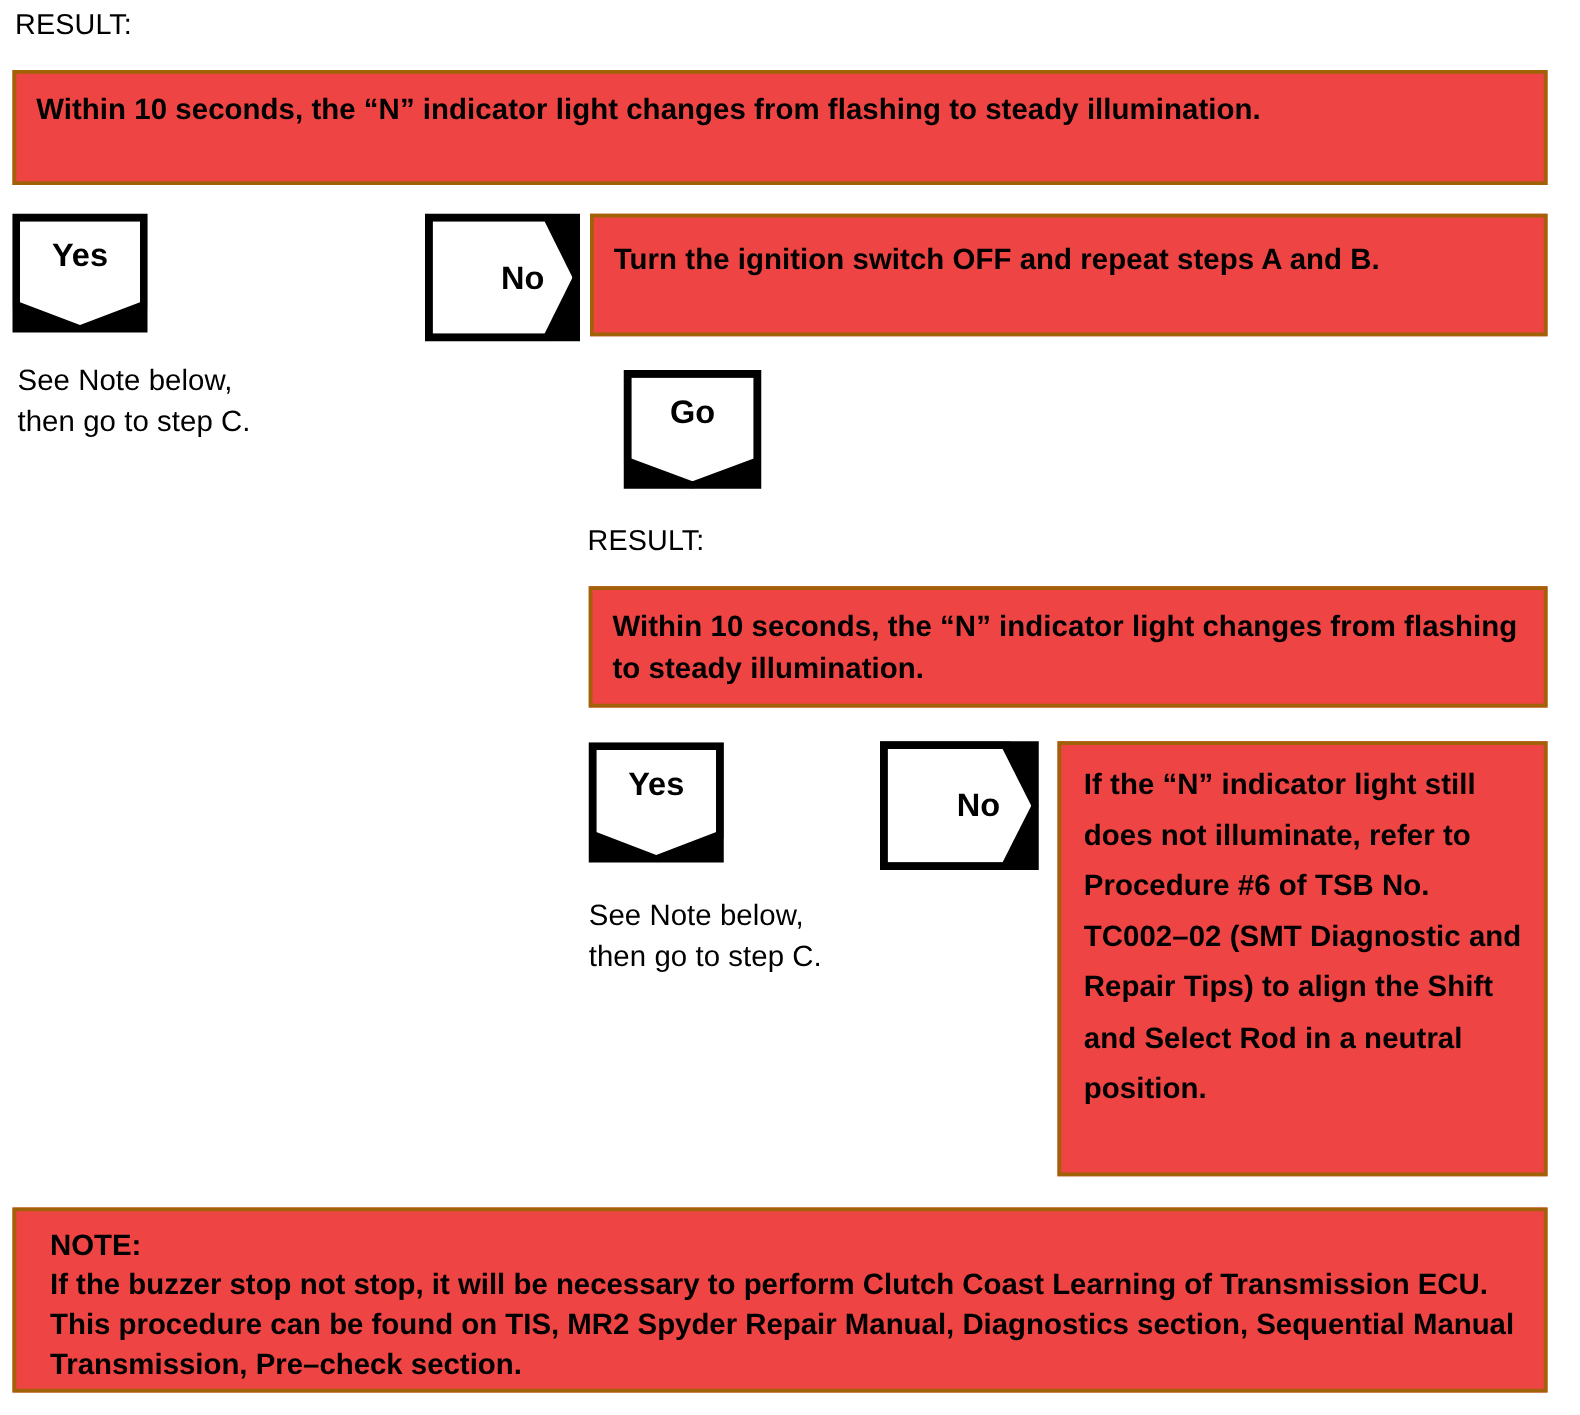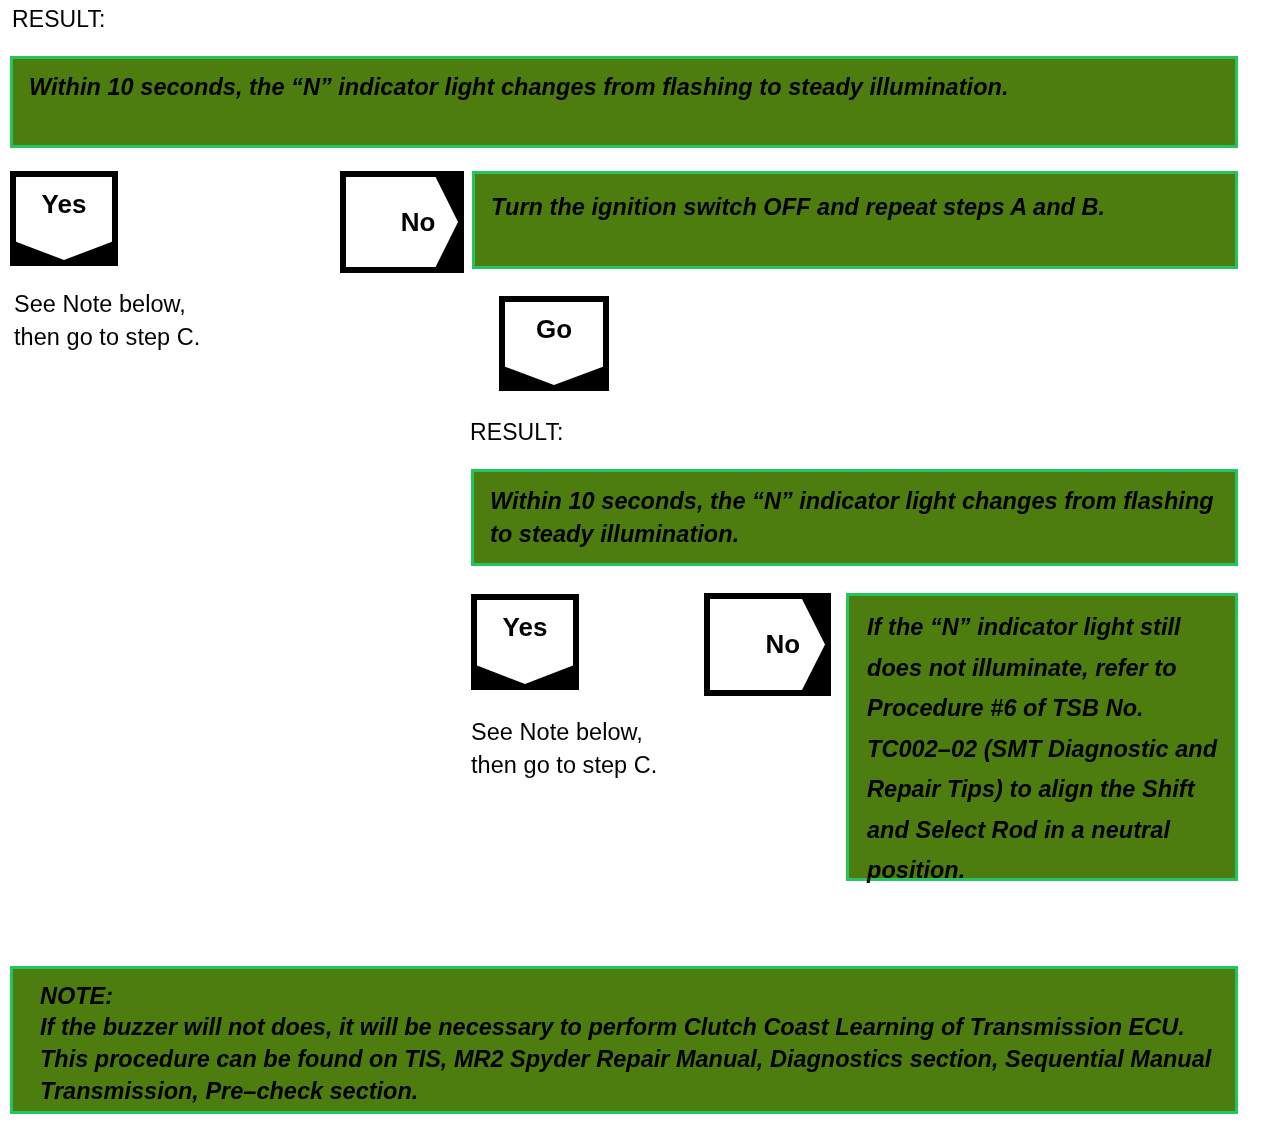--- a/index.html
+++ b/index.html
@@ -22,24 +22,23 @@
   .heading {
     font-size: 23px;
     font-weight: normal;
     letter-spacing: 0.1px;
     line-height: 26px;
     white-space: nowrap;
   }
 
   
   .textbox {
-    border: 3px solid #22c55e;
-    background: #4d7c0f;
+    border: 3px solid #a16207;
+    background: #ef4444;
     box-sizing: border-box;
-    font-style: italic;
   }
   .textbox .body {
     font-size: 23.5px;
     font-weight: bold;
     line-height: 33px;
     letter-spacing: 0.05px;
   }
 
   
   .plaintext {
@@ -143,20 +142,20 @@
 
 <div class="abs plaintext" style="left:471px; top:716px; width:330px;">See Note below,
 then go to step C.</div>
 
 <div class="shape pent-right" style="left:704px; top:593px; width:127px; height:103px;">
   <div class="outer"></div>
   <div class="inner2"></div>
   <div class="label">No</div>
 </div>
 
-<div class="abs textbox" style="left:846px; top:593px; width:392px; height:288px;">
+<div class="abs textbox" style="left:846px; top:593px; width:392px; height:348px;">
   <div class="body" style="padding:11px 14px 0 18px; line-height:40.5px;">If the “N” indicator light still does not illuminate, refer to Procedure #6 of TSB No. TC002–02 (SMT Diagnostic and Repair Tips) to align the Shift and Select Rod in a neutral position.</div>
 </div>
 
 <div class="abs textbox" style="left:10px; top:966px; width:1228px; height:148px;">
   <div style="padding:12px 0 0 27px; font-size:23.5px; font-weight:bold; line-height:30px;">NOTE:</div>
-  <div style="padding:0 14px 0 27px; font-size:23.5px; font-weight:bold; line-height:32px;">If the buzzer will not does, it will be necessary to perform Clutch Coast Learning of Transmission ECU.  This procedure can be found on TIS, MR2 Spyder Repair Manual, Diagnostics section, Sequential Manual Transmission, Pre–check section.</div>
+  <div style="padding:0 14px 0 27px; font-size:23.5px; font-weight:bold; line-height:32px;">If the buzzer stop not stop, it will be necessary to perform Clutch Coast Learning of Transmission ECU.  This procedure can be found on TIS, MR2 Spyder Repair Manual, Diagnostics section, Sequential Manual Transmission, Pre–check section.</div>
 </div>
 
 </body></html>

